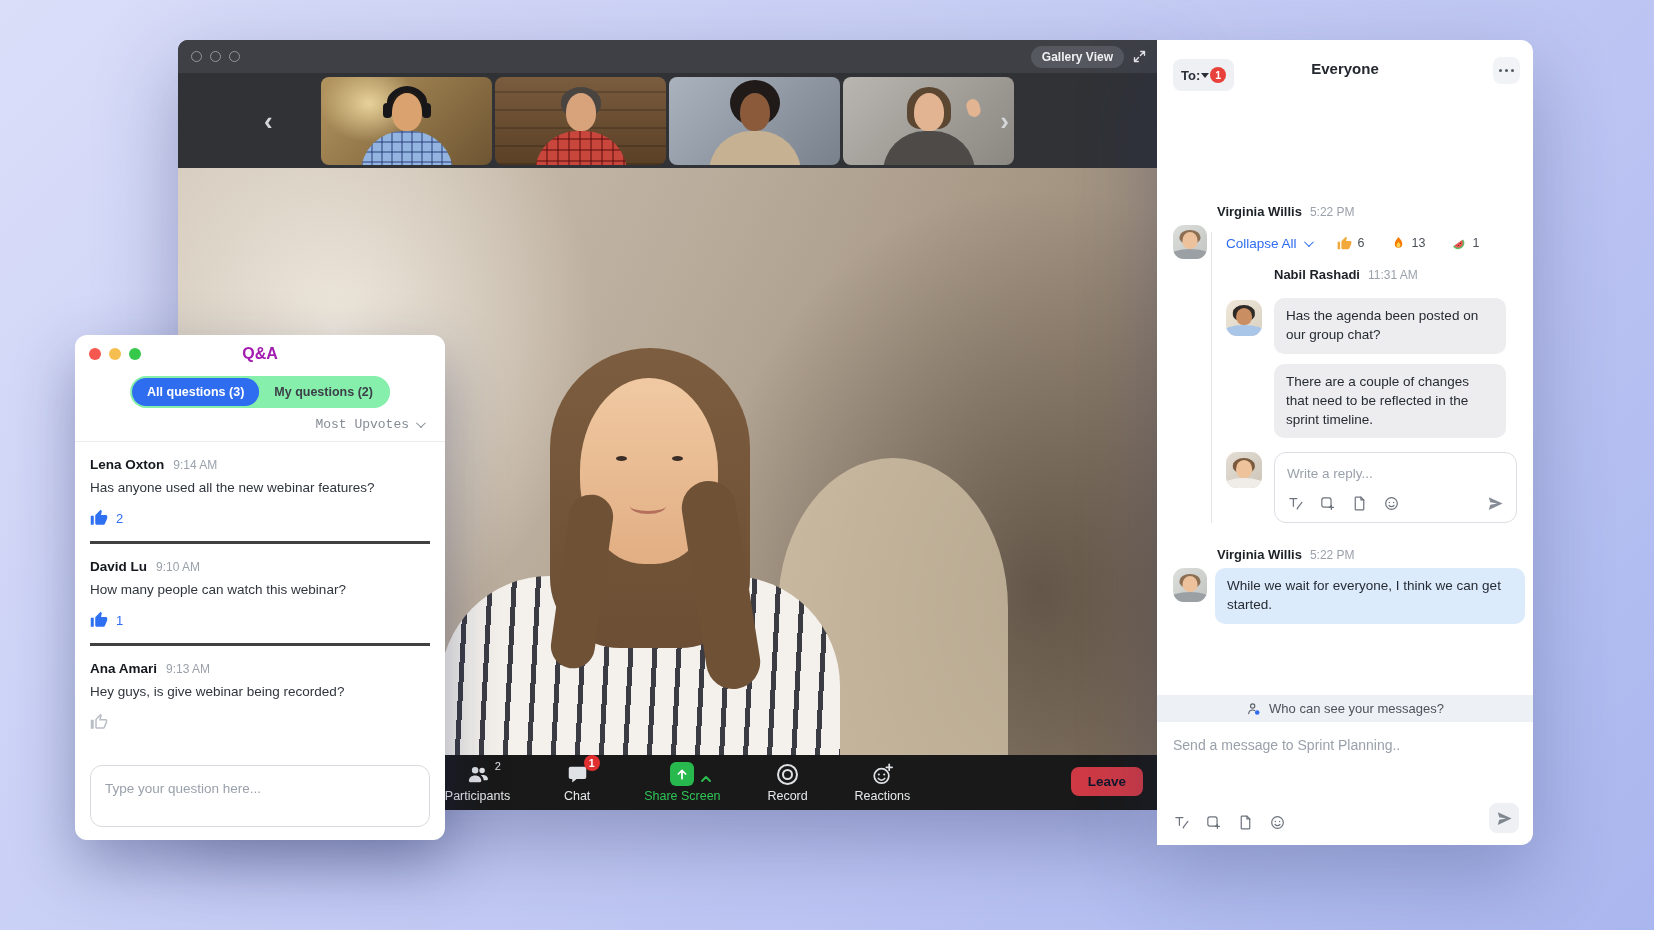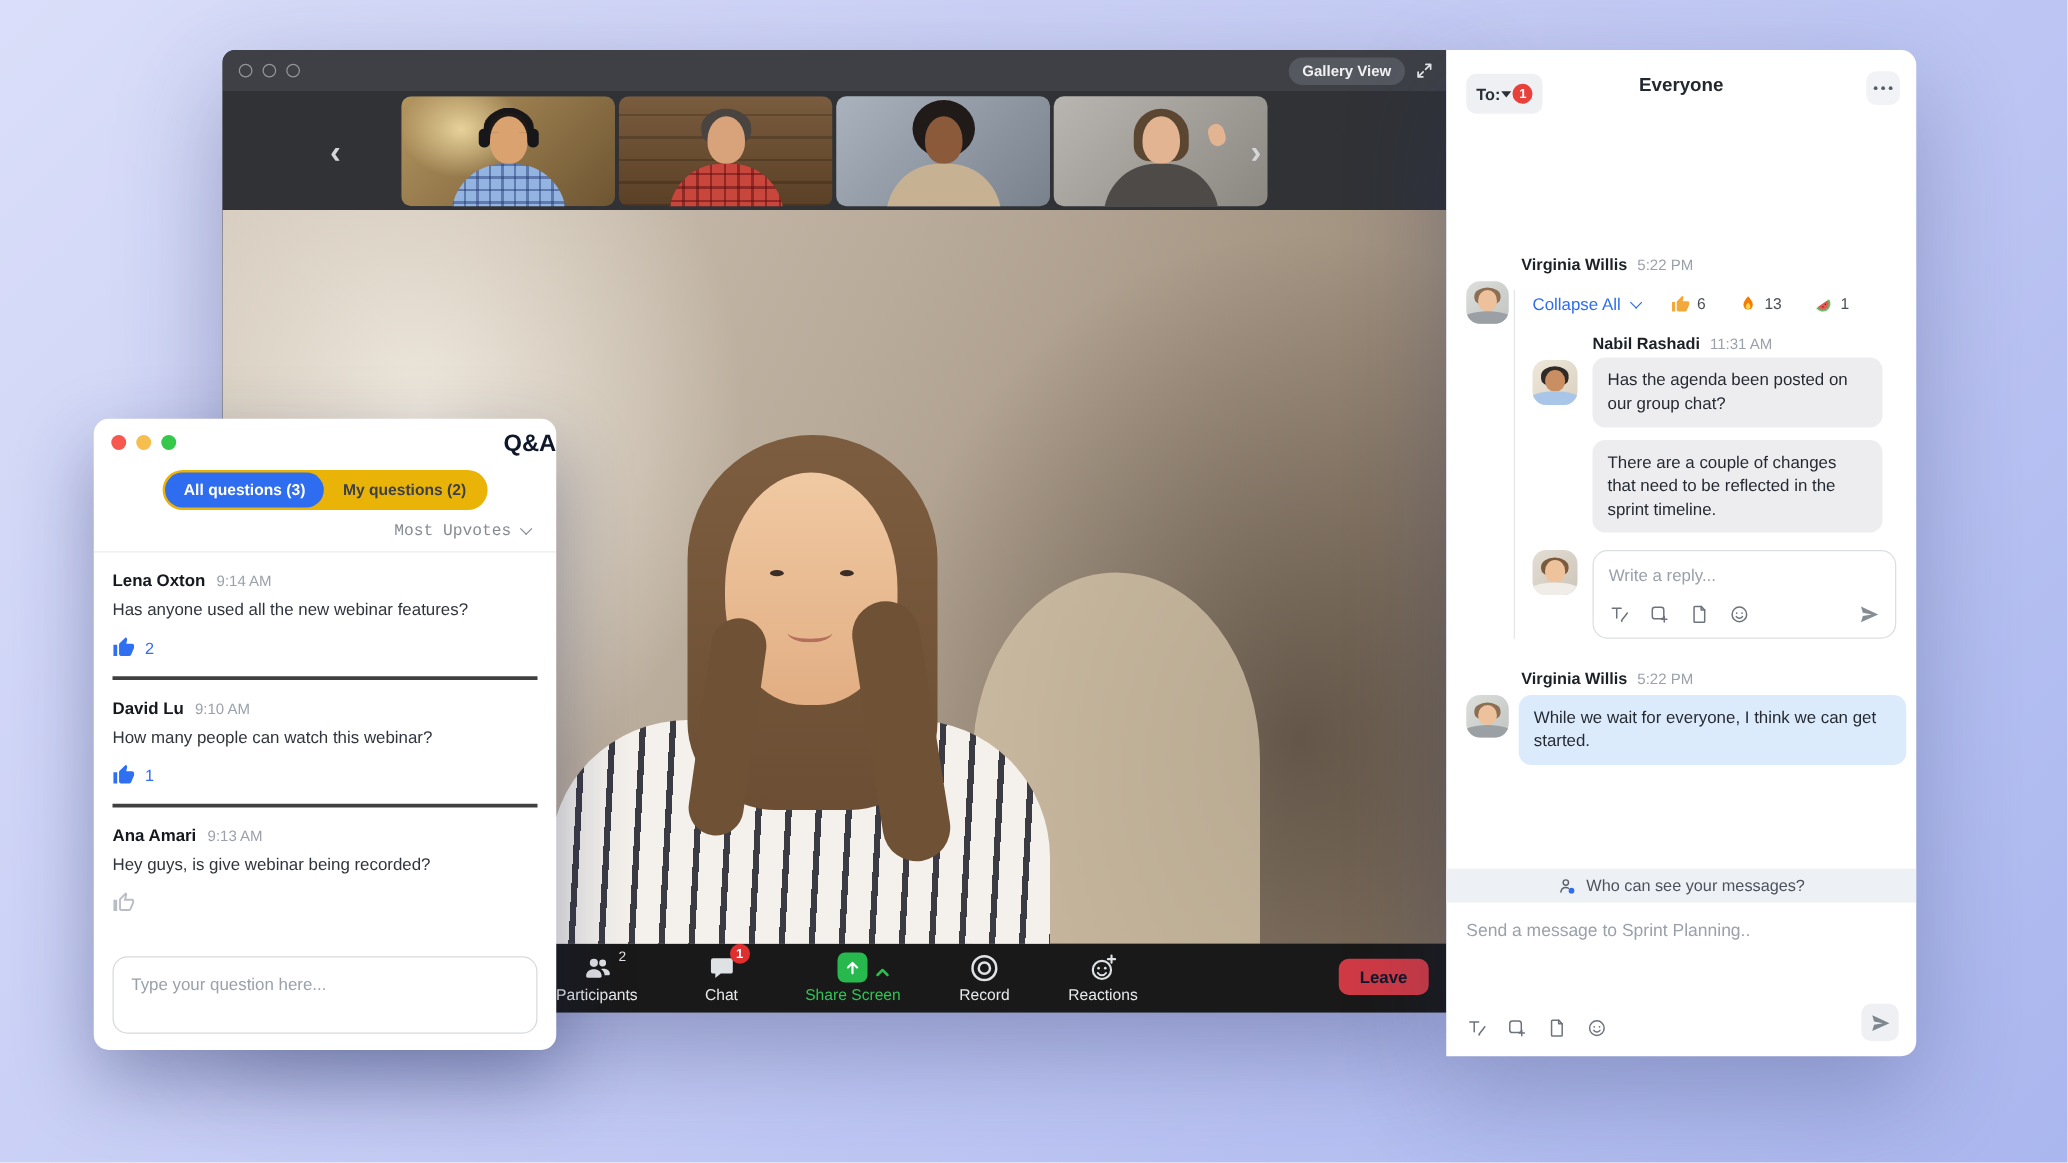--- a/index.html
+++ b/index.html
@@ -134,21 +134,21 @@
   .msg1{margin-top:108px;}
   .msg2{margin-top:24px;}
 
   .thread{margin-left:38px; margin-top:13px; border-left:1.5px solid #e4e6ea; padding-left:14px;}
   .collapse-row{display:flex; align-items:center; gap:26px; height:22px;}
   .collapse-link{display:flex; align-items:center; gap:7px; color:#2e6cf0; font-size:13.5px; cursor:pointer;}
   .chev-down{width:7px; height:7px; border-right:1.7px solid currentColor; border-bottom:1.7px solid currentColor;
     transform:rotate(45deg) translateY(-2px); display:inline-block;}
   .reaction{display:flex; align-items:center; gap:6px; cursor:pointer;}
   .reaction .cnt{font-size:12.5px; color:#4b5058;}
-  .thread .meta{margin-top:13px; padding-left:48px; margin-bottom:4px;}
+  .thread .meta{margin-top:13px; padding-left:48px; margin-bottom:16px;}
   .thread-msg{position:relative; padding-left:48px;}
   .thread-msg .avatar{position:absolute; left:0; top:2px; width:36px; height:36px; border-radius:11px; overflow:hidden;
     background:linear-gradient(135deg,#efe8da,#d9d0c0);}
   .thread-msg .bubble + .bubble{margin-top:10px;}
   .reply-row{display:flex; gap:12px; margin-top:14px;}
   .reply-row .avatar{width:36px; height:36px; border-radius:11px; overflow:hidden; flex:0 0 auto;
     background:linear-gradient(135deg,#e3ddd4,#cdc5b8); position:relative;}
   .reply-box{flex:1; border:1.5px solid #dbdee3; border-radius:12px; padding:11px 12px 10px;}
   .reply-box input{border:none; outline:none; width:100%; font-family:inherit; font-size:13.5px; color:#30353d; background:transparent;}
   .reply-box input::placeholder, .qa-input input::placeholder, .composer input::placeholder{color:#9aa1ab;}
@@ -172,22 +172,22 @@
 
   
   .qa-window{
     position:absolute; left:75px; top:335px; width:370px; height:505px; background:#fff; border-radius:12px;
     box-shadow:0 24px 60px rgba(30,40,90,.38); z-index:30; overflow:hidden;
   }
   .qa-header{position:relative; height:106px;}
   .qa-lights{position:absolute; left:14px; top:13px; display:flex; gap:8px;}
   .qa-light{width:12px; height:12px; border-radius:50%; cursor:pointer;}
   .qa-light.red{background:#f6574f;} .qa-light.yellow{background:#f6be4f;} .qa-light.green{background:#36c84b;}
-  .qa-title{position:absolute; left:0; right:0; top:10px; text-align:right; font-size:19px; font-weight:bold; color:#0f172a;}
-  .qa-tabs{position:absolute; left:50%; transform:translateX(-50%); top:41px; background:#eab308; border-radius:17px;
+  .qa-title{position:absolute; left:0; right:0; top:10px; text-align:center; font-size:16px; font-weight:bold; color:#a21caf;}
+  .qa-tabs{position:absolute; left:50%; transform:translateX(-50%); top:41px; background:#86efac; border-radius:17px;
     display:flex; padding:2px;}
   .qa-tab{font-size:12.5px; font-weight:bold; padding:7px 15px; border-radius:15px; cursor:pointer; color:#3c4048; white-space:nowrap;}
   .qa-tab.active{background:#2e6cf0; color:#fff;}
   .qa-sort{position:absolute; right:22px; top:82px; display:flex; align-items:center; gap:7px; color:#858b94; font-size:13px; cursor:pointer;font-family:Liberation Mono, monospace;}
   .qa-list{border-top:1px solid #ebecee;}
   .qa-item{margin:0 15px; padding:15px 0 14px; border-bottom:3px solid #404040;}
   .qa-item:last-child{border-bottom:none;}
   .qa-meta{display:flex; align-items:baseline; gap:9px;}
   .qa-meta .name{font-size:13.5px; font-weight:bold; color:#15181e;}
   .qa-meta .time{font-size:12px; color:#9aa1ab;}

